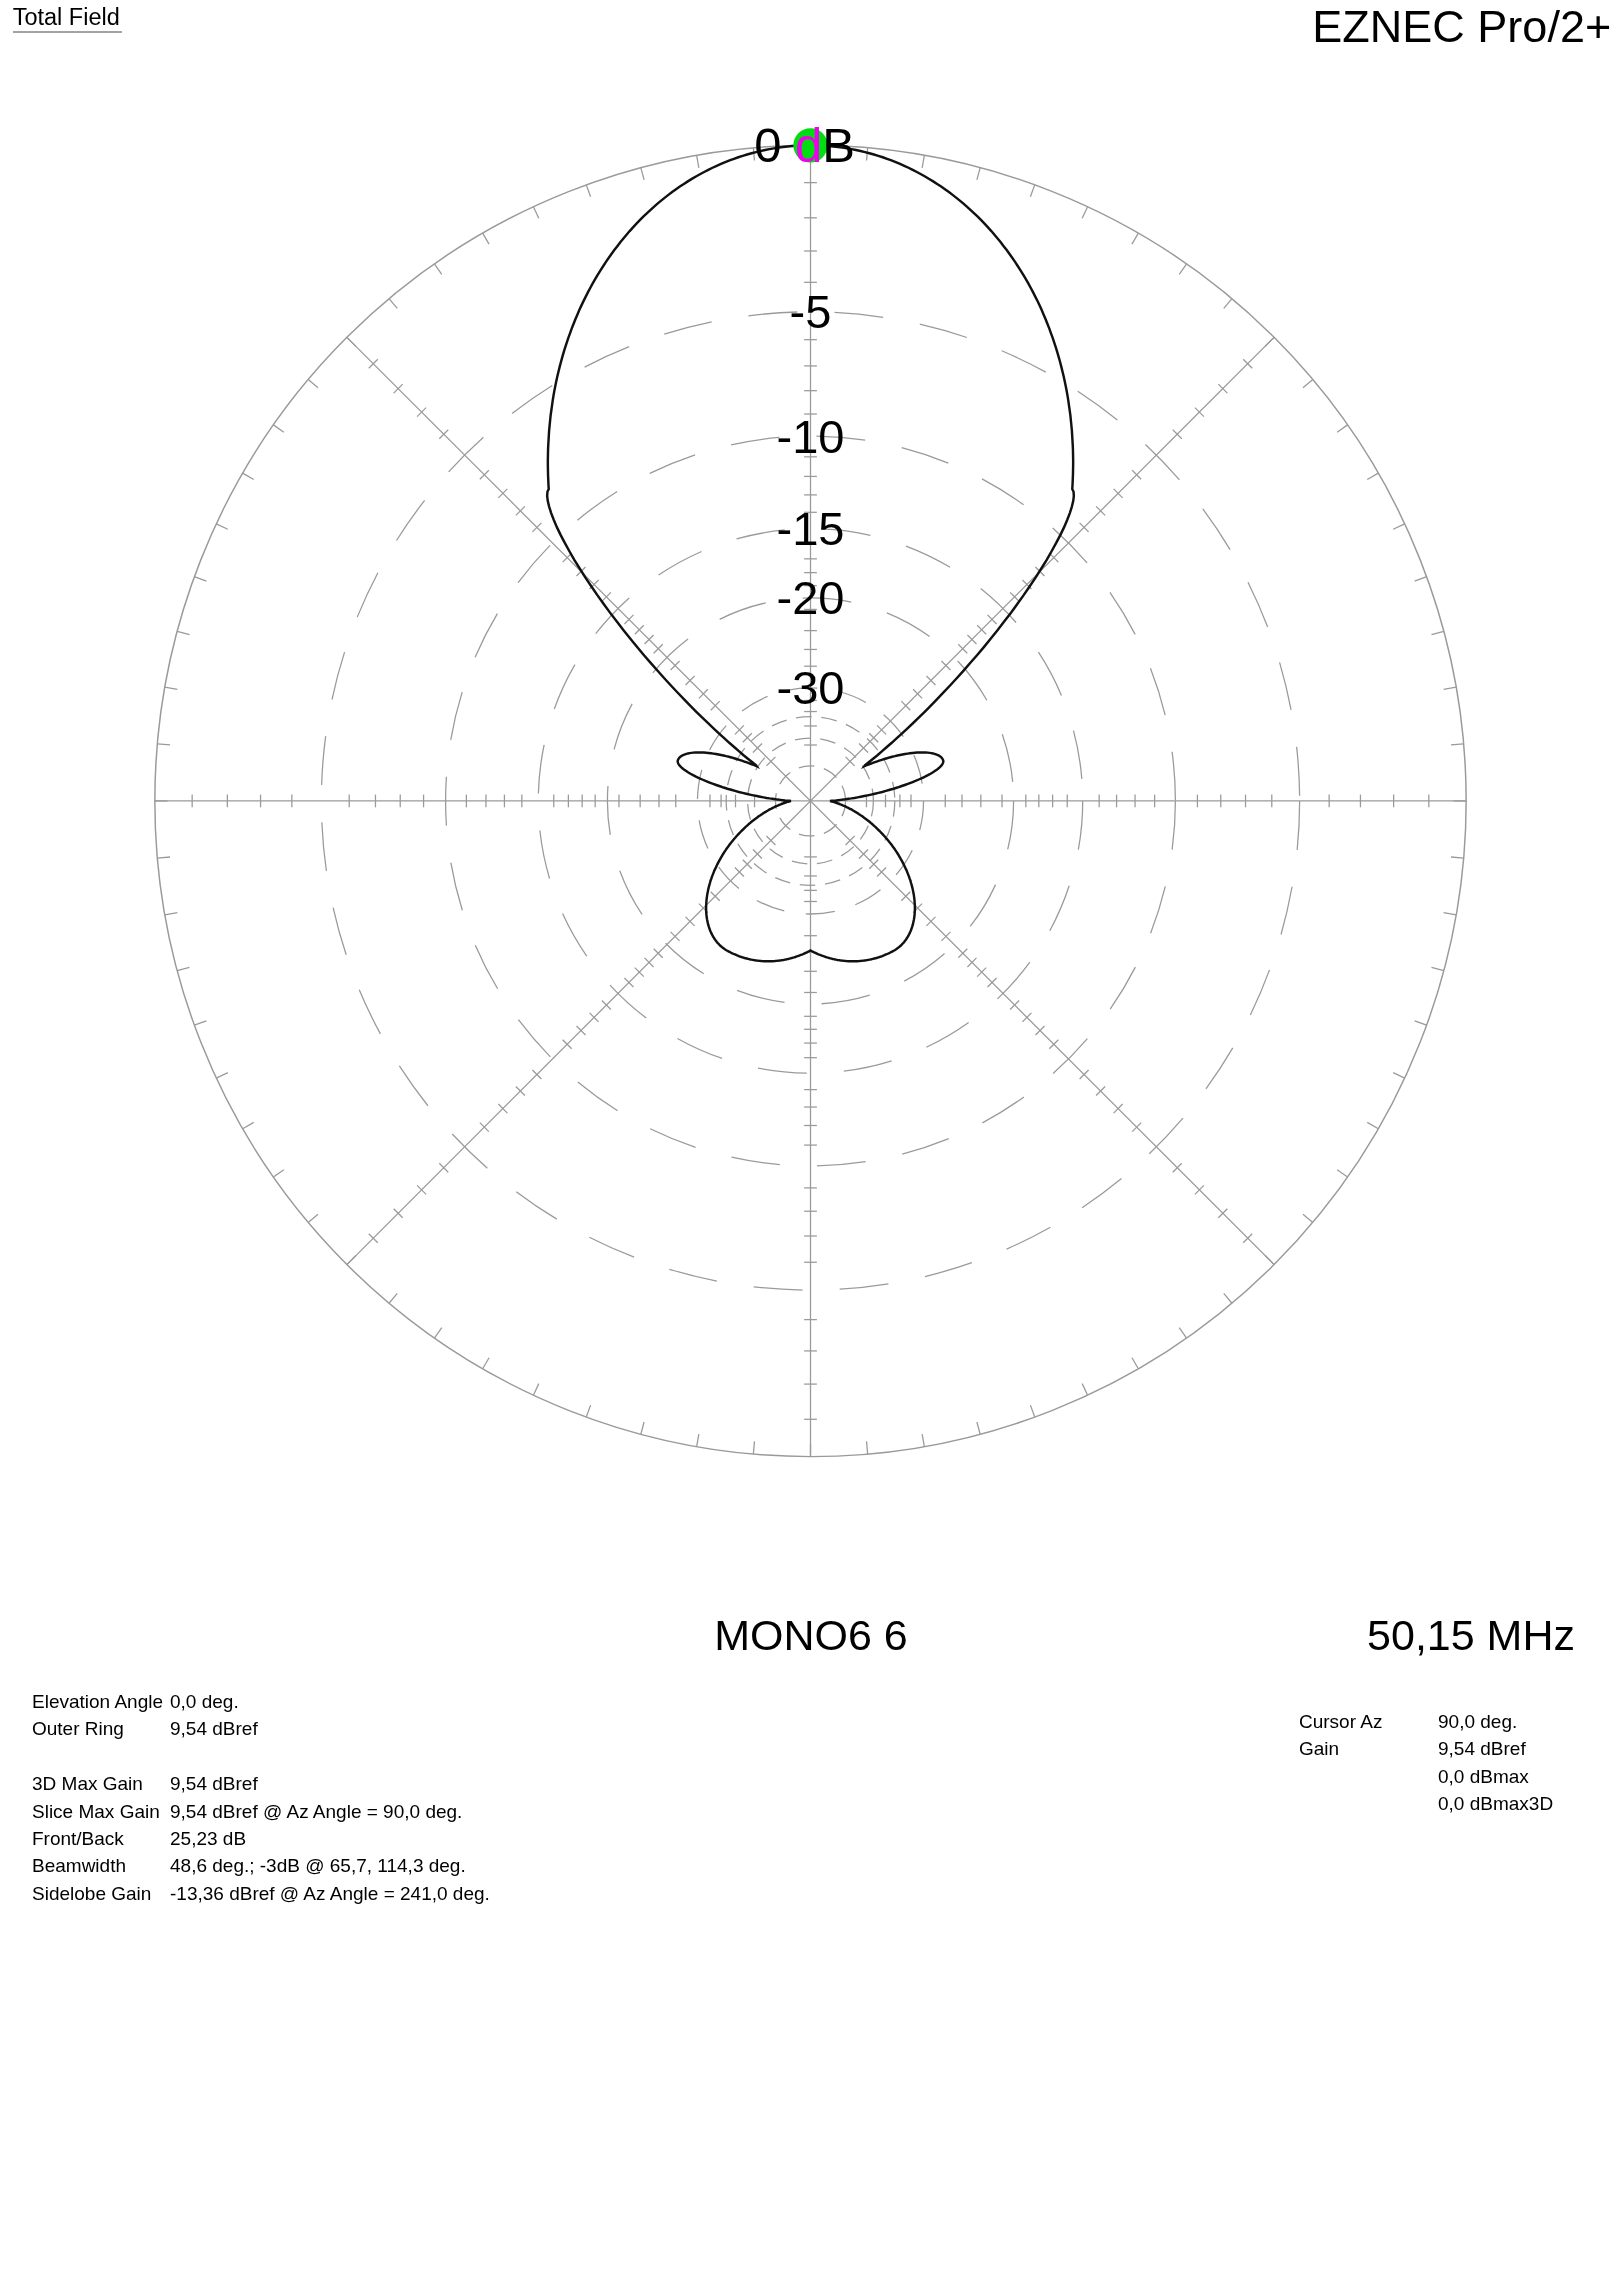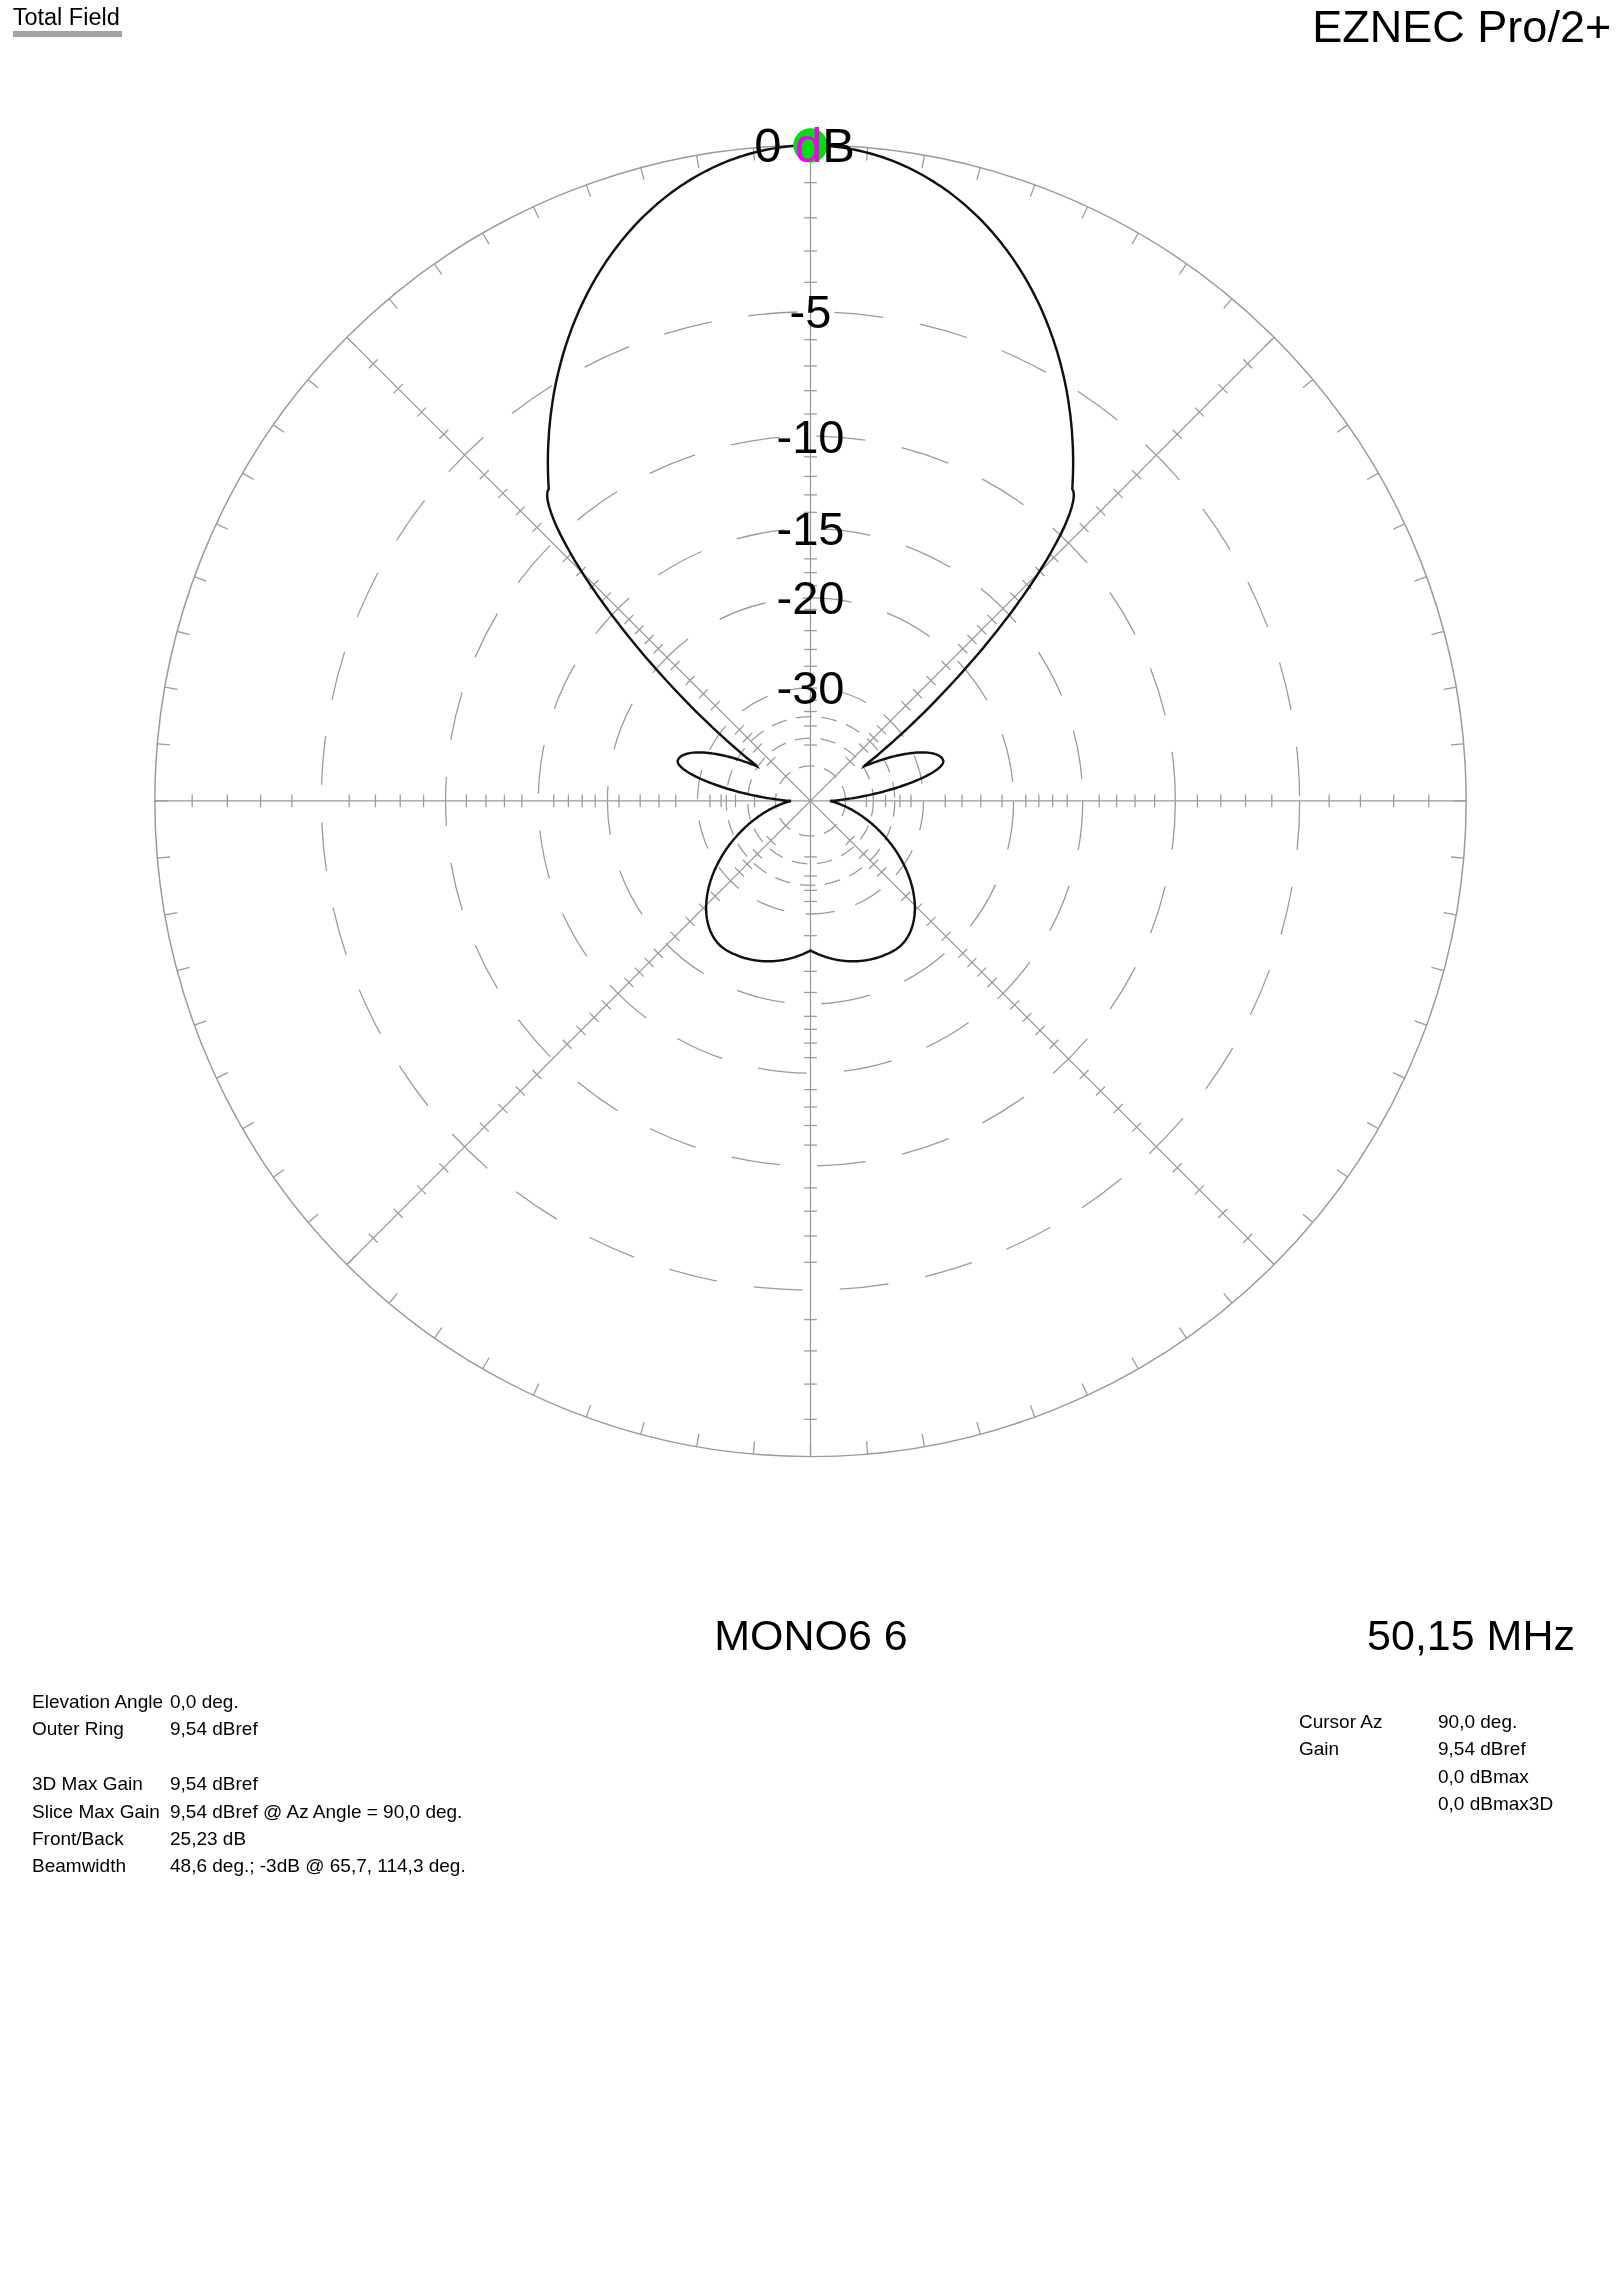--- a/index.html
+++ b/index.html
@@ -3,21 +3,21 @@
 <meta charset="utf-8">
 <style>
   html,body{margin:0;padding:0}
   body{
     width:1621px;height:2293px;background:#ffffff;position:relative;overflow:hidden;
     font-family:"Liberation Sans", sans-serif;color:#000;
   }
   .abs{position:absolute}
   .field-label{
     left:12.7px;top:4.9px;font-size:23.5px;line-height:25.5px;
-    border-bottom:6px solid #a3a3a3;padding:0 2px 1px 0;
+    border-bottom:2px solid #a3a3a3;padding:0 2px 1px 0;
   }
   .app-title{right:9.8px;top:2px;font-size:45px;line-height:49px;}
   #plot-wrap{left:0;top:0;width:1621px;height:1549px;}
   .model-name{left:811px;top:1612px;transform:translateX(-50%);font-size:43px;line-height:47px;}
   .frequency{right:46px;top:1612px;font-size:43px;line-height:47px;margin-left:30px;}
   .info{font-size:19px;line-height:27.4px;}
   .info-left{left:32px;top:1688px;width:608px;}
   .info-right{left:1299px;top:1708px;width:314px;}
   .irow{display:grid;}
   .info-left .irow{grid-template-columns:138px auto;}
@@ -351,20 +351,24 @@
     <span>9,54 dBref @ Az Angle = 90,0 deg.</span>
   </div>
   <div class="irow">
     <span>Front/Back</span>
     <span>25,23 dB</span>
   </div>
   <div class="irow">
     <span>Beamwidth</span>
     <span>48,6 deg.; -3dB @ 65,7, 114,3 deg.</span>
   </div>
+  <div class="irow">
+    <span>Sidelobe Gain</span>
+    <span>-13,36 dBref @ Az Angle = 241,0 deg.</span>
+  </div>
 </div>
 
 <div class="abs info info-right">
   <div class="irow">
     <span>Cursor Az</span>
     <span>90,0 deg.</span>
   </div>
   <div class="irow">
     <span>Gain</span>
     <span>9,54 dBref</span>

